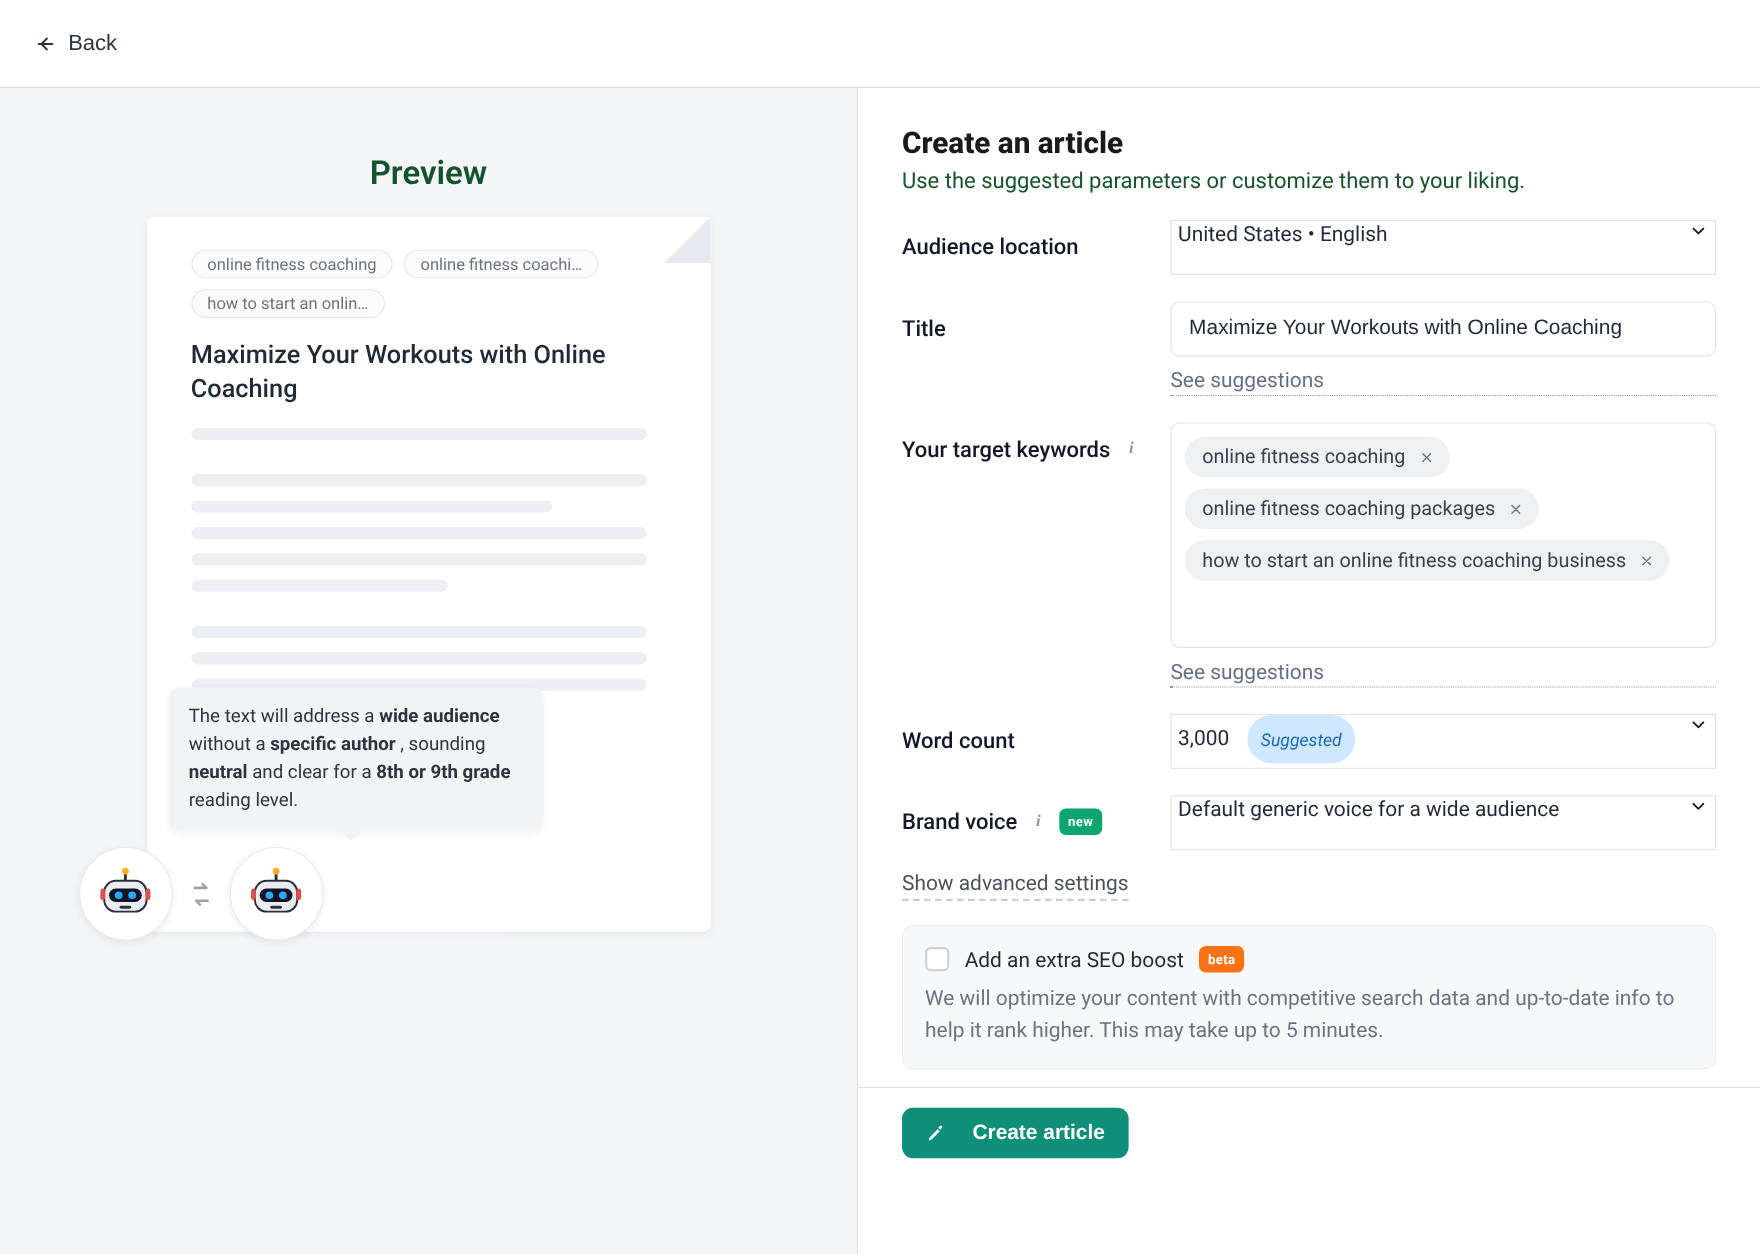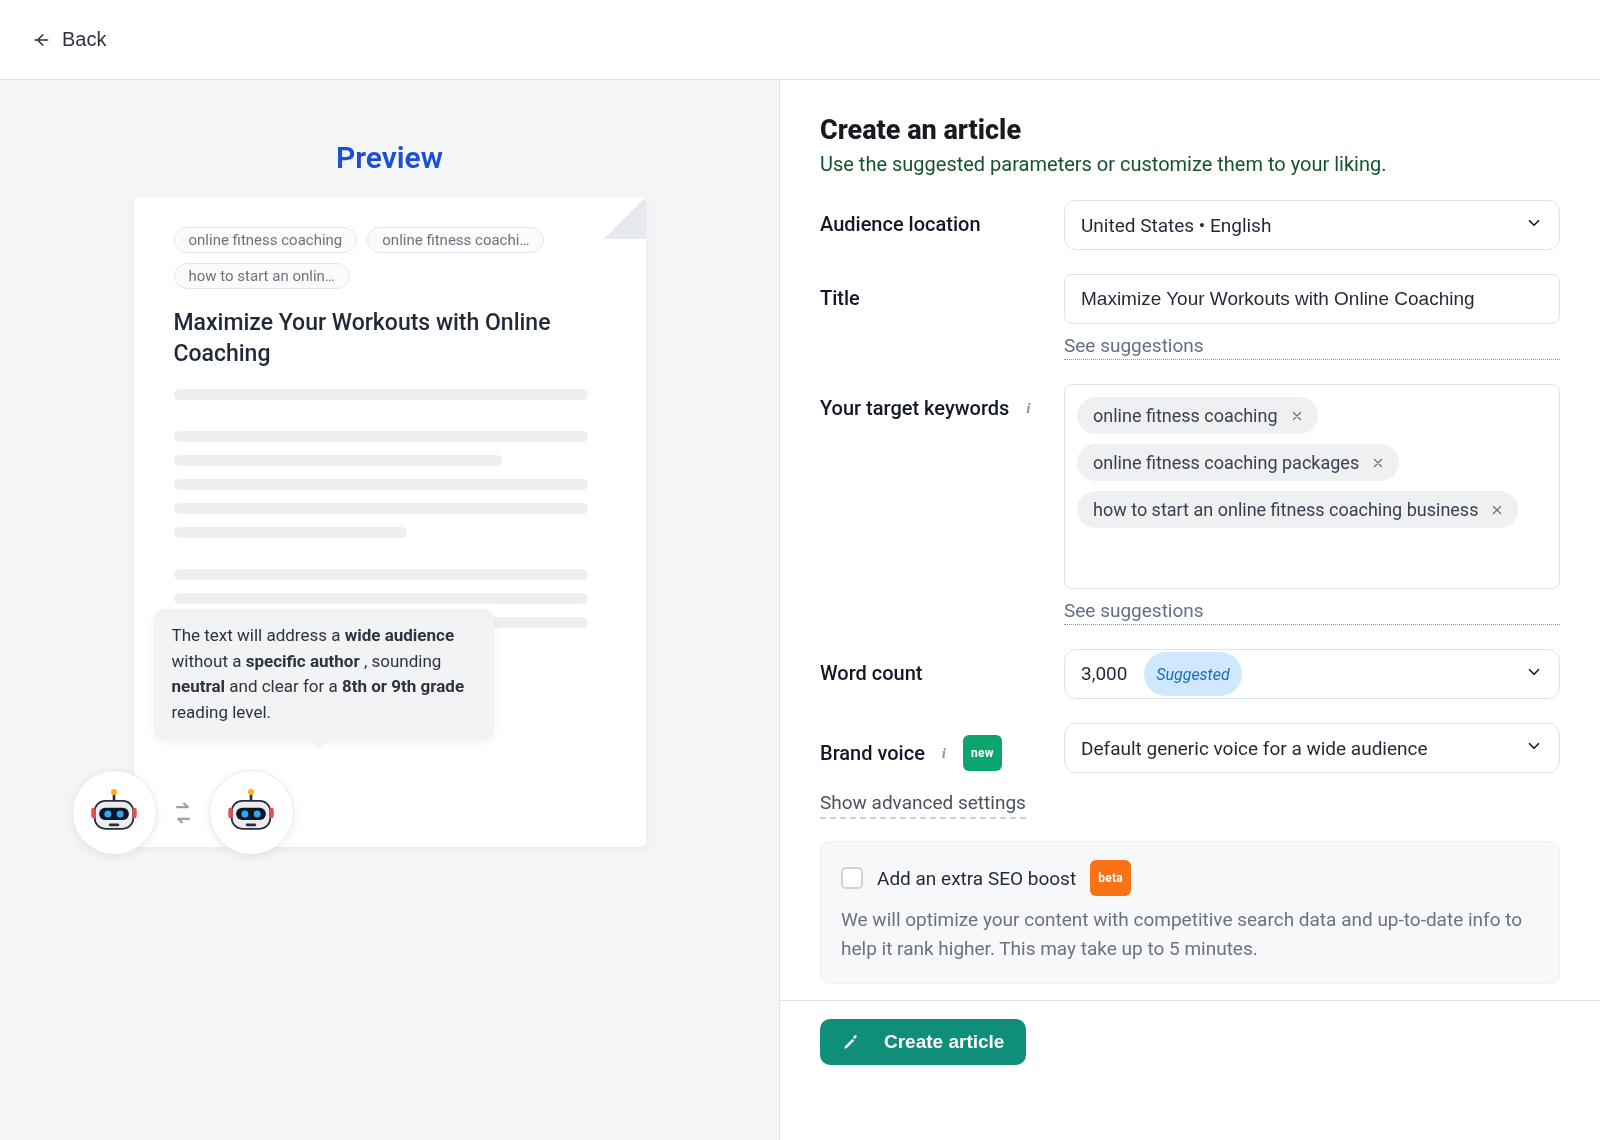--- a/index.html
+++ b/index.html
@@ -29,68 +29,68 @@
   .back-btn{display:inline-flex;align-items:center;gap:10px;background:transparent;border:none;color:#2d3440;font-size:20px;cursor:pointer;padding:6px 8px;border-radius:8px;text-align:right;}
   .back-btn .arrow{width:22px;height:22px;display:inline-flex;align-items:center;justify-content:center;}
   .back-btn svg{width:20px;height:20px;stroke:#2d3440;fill:none;stroke-width:2;}
 
   
   .main{flex:1;display:grid;grid-template-columns:780px 1fr;min-height:0;}
   .left{background:var(--pane-bg);border-right:1px solid var(--border);padding:34px 40px 40px 40px;display:flex;flex-direction:column;align-items:center;min-height:0;}
   .right{background:#fff;display:flex;flex-direction:column;min-height:0;}
 
   
-  .preview-title{color:#1d4ed8;font-size:30px;font-weight:600;margin:26px 0 22px;}
+  .preview-title{color:#14532d;font-size:30px;font-weight:600;margin:26px 0 22px;}
   .card-wrap{position:relative;}
   .card{width:512px;min-height:650px;background:#fff;border-radius:6px;box-shadow:0 2px 8px rgba(16,24,40,.05);position:relative;padding:30px 40px 60px;}
   .corner-fold{position:absolute;top:0;right:0;width:42px;height:42px;background:linear-gradient(135deg,transparent 50%,#e6e9ee 50%);border-top-right-radius:6px;}
   .chips{display:flex;flex-wrap:wrap;gap:10px;margin-bottom:18px;}
   .chip{display:inline-flex;align-items:center;height:26px;padding:0 14px;border:1px solid var(--chip-border);background:var(--chip-bg);border-radius:999px;color:#6b7280;font-size:15px;max-width:190px;white-space:nowrap;overflow:hidden;text-overflow:ellipsis;}
   .doc-title{font-size:23px;font-weight:500;color:#1f2a37;line-height:1.35;margin:10px 0 20px;}
   .skeletons{display:flex;flex-direction:column;gap:13px;margin-top:20px;}
   .sk{height:11px;background:#edeff2;border-radius:6px;}
   .sk.short{width:54%;}
   .sk.med{width:76%;}
   .sk.med2{width:70%;}
   .sk.long{width:96%;}
   .sk.gap{margin-top:18px;}
 
   
   .robots{position:absolute;left:-62px;bottom:-8px;display:flex;align-items:center;gap:12px;}
   .robot-av{width:85px;height:85px;border-radius:50%;background:#fff;border:1px solid #e7eaee;display:flex;align-items:center;justify-content:center;box-shadow:0 2px 8px rgba(16,24,40,.08);}
   .robot-av svg{width:56px;height:56px;}
   .swap{color:#9aa3ad;display:flex;align-items:center;justify-content:center;}
   .swap svg{width:28px;height:28px;stroke:#9aa3ad;fill:none;stroke-width:2;}
-  .tooltip{position:absolute;left:20px;bottom:108px;width:340px;background:#f2f3f5;border-radius:10px;padding:14px 18px;color:#2b3440;font-size:17px;line-height:1.5;box-shadow:0 3px 8px rgba(16,24,40,.06);}
+  .tooltip{position:absolute;left:20px;bottom:92px;width:340px;background:#f2f3f5;border-radius:10px;padding:14px 18px;color:#2b3440;font-size:17px;line-height:1.5;box-shadow:0 3px 8px rgba(16,24,40,.06);}
   .tooltip b{font-weight:700;}
   .tooltip::after{content:"";position:absolute;bottom:-10px;left:155px;border:10px solid transparent;border-top-color:#f2f3f5;border-bottom:none;}
 
   
   .right-scroll{padding:34px 40px 0 40px;overflow:auto;}
   .page-title{font-size:27px;font-weight:800;color:#171b21;margin:0;}
   .page-sub{color:#14532d;font-size:20px;margin:6px 0 24px;}
   .form{display:grid;grid-template-columns:240px 1fr;column-gap:4px;row-gap:24px;align-items:start;margin-top:16px;}
   .label{color:#111827;font-size:20px;font-weight:500;display:flex;align-items:center;gap:10px;padding-top:12px;}
   .field{display:flex;flex-direction:column;gap:10px;}
-  .control{width:100%;min-height:50px;border:1px solid var(--border);border-radius:12px;background:#fff;display:flex;align-items:center;padding:0 16px;font-size:19px;color:#1f2937;}
+  .control{width:100%;min-height:50px;border:1px solid var(--border);border-radius:0;background:#fff;display:flex;padding:0 6px;font-size:19px;color:#1f2937;}
   .control.select{justify-content:space-between;cursor:pointer;}
   .control .chev{margin-left:auto;color:#111827;}
   .chev svg{width:18px;height:18px;stroke:#111827;fill:none;stroke-width:2.2;}
   .input{width:100%;min-height:50px;border:1px solid var(--border);border-radius:8px;padding:12px 16px;font-size:19px;color:#1f2937;background:#fff;}
   .hint-link{display:inline-block;color:#637083;font-size:19px;border-bottom:1px dotted var(--link-dash);text-decoration:none;padding-bottom:2px;cursor:pointer;}
 
   .tags-box{width:100%;border:1px solid var(--border);border-radius:8px;padding:12px 12px 60px;display:flex;flex-wrap:wrap;gap:10px;min-height:170px;background:#fff;}
   .tag{display:inline-flex;align-items:center;gap:10px;background:var(--tag-bg);color:var(--tag-text);border-radius:999px;padding:8px 12px 8px 16px;font-size:18px;}
   .tag .x{display:inline-flex;align-items:center;justify-content:center;width:18px;height:18px;color:#6b7280;cursor:pointer;}
   .tag .x svg{width:14px;height:14px;stroke:#6b7280;fill:none;stroke-width:2.2;}
 
   .pill{display:inline-flex;align-items:center;height:44px;padding:0 12px;background:var(--pill-bg);color:#1b6bb8;border-radius:999px;font-size:16px;margin-left:12px;font-style:italic;}
 
   .info-i{display:inline-flex;align-items:center;justify-content:center;width:18px;height:18px;color:#8b95a2;font-style:italic;font-family:Georgia,serif;font-weight:700;font-size:15px;}
-  .badge{display:inline-flex;align-items:center;height:36px;padding:0 8px;border-radius:6px;color:#fff;font-size:12px;font-weight:700;letter-spacing:.3px;}
+  .badge{display:inline-flex;align-items:center;height:24px;padding:0 8px;border-radius:6px;color:#fff;font-size:12px;font-weight:700;letter-spacing:.3px;}
   .badge.new{background:var(--teal-badge);}
   .badge.beta{background:var(--orange2);}
 
   .adv-link{display:inline-block;margin:18px 0 22px;color:#49525d;font-size:19px;border-bottom:2px dashed #c9cfd6;padding-bottom:3px;cursor:pointer;}
 
   .seo-box{background:#f7f8fa;border:1px solid #eef0f3;border-radius:10px;padding:18px 20px 20px;}
   .seo-row{display:flex;align-items:center;gap:14px;margin-bottom:10px;}
   .cb{width:22px;height:22px;border:2px solid #cdd3da;border-radius:5px;background:#fff;cursor:pointer;}
   .seo-title{font-size:19px;color:#1f2937;}
   .seo-desc{color:#6b7280;font-size:19px;line-height:1.5;margin:6px 0 0 0;}

